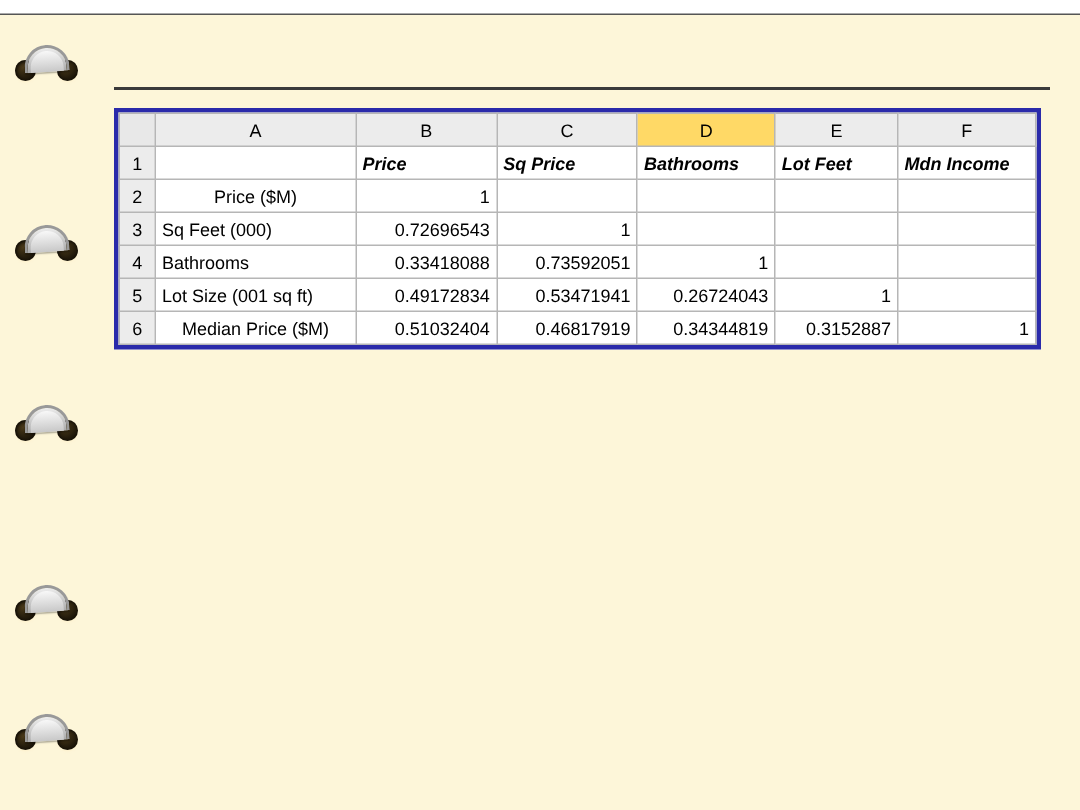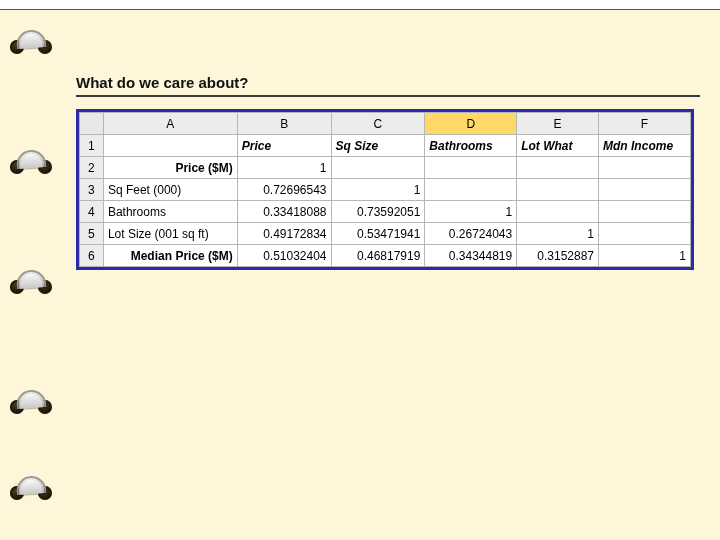--- a/index.html
+++ b/index.html
@@ -108,22 +108,22 @@
   table.sheet .colhead.sel {
     background: #ffd966;
   }
   table.sheet .rowhead {
     background: #ececec;
     text-align: center;
     font-weight: normal;
     width: 24px;
   }
   table.sheet td.label {
-    text-align: right;
-    font-weight: bold;
+    text-align: center;
+    font-weight: normal;
   }
   table.sheet td.plainlabel {
     text-align: left;
   }
   table.sheet td.val {
     text-align: right;
     font-variant-numeric: tabular-nums;
   }
   table.sheet tr.hdr td {
     font-style: italic;
@@ -165,21 +165,20 @@
     <div class="ring" style="left:12px; top:2px"></div>
   </div>
   <div class="ring-pair" style="top:454px">
     <div class="hole" style="left:6px; top:12px"></div>
     <div class="hole" style="left:34px; top:12px"></div>
     <div class="ring" style="left:12px; top:2px"></div>
   </div>
 </div>
 
 <div class="content">
-  <div class="subtitle">What do we care about?</div>
   <div class="underline"></div>
 
   <div class="sheet-wrap">
     <table class="sheet">
       <colgroup>
         <col style="width:24px">
         <col class="col-A">
           <col class="col-B">
           <col class="col-C">
         <col class="col-D">
@@ -193,23 +192,23 @@
         <th class="colhead">B</th>
         <th class="colhead">C</th>
         <th class="colhead sel">D</th>
         <th class="colhead">E</th>
         <th class="colhead">F</th>
       </tr>
       <tr class="hdr">
         <th class="rowhead">1</th>
         <td class="first"></td>
         <td>Price</td>
-        <td>Sq Size</td>
+        <td>Sq Price</td>
         <td>Bathrooms</td>
-        <td>Lot What</td>
+        <td>Lot Feet</td>
         <td>Mdn Income</td>
       </tr>
       <tr>
         <th class="rowhead">2</th>
         <td class="label">Price ($M)</td>
         <td class="val">1</td>
         <td class="val"></td>
         <td class="val"></td>
         <td class="val"></td>
         <td class="val"></td>

